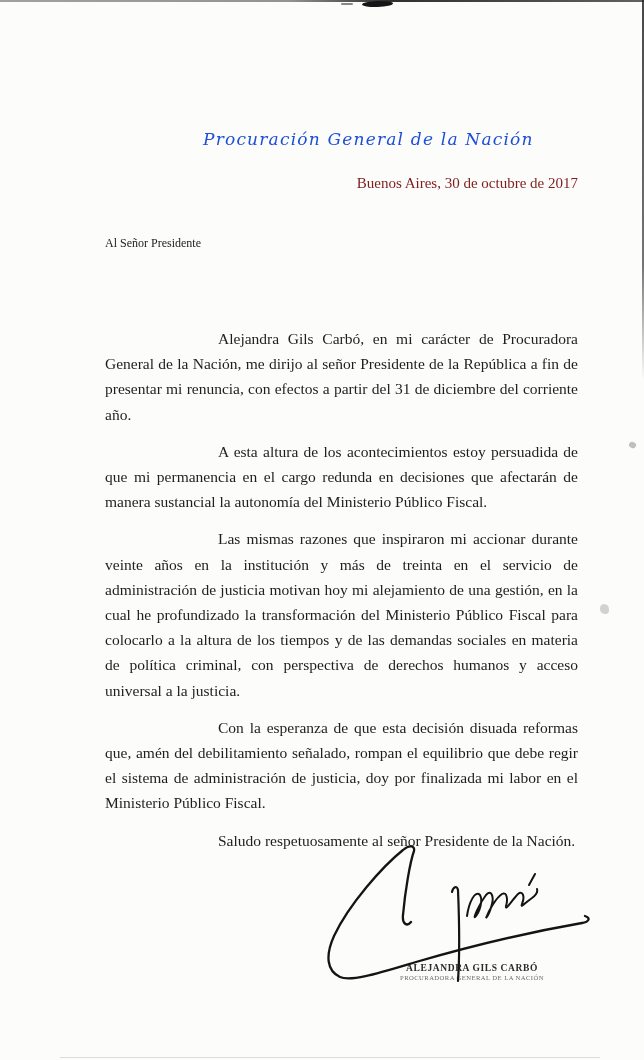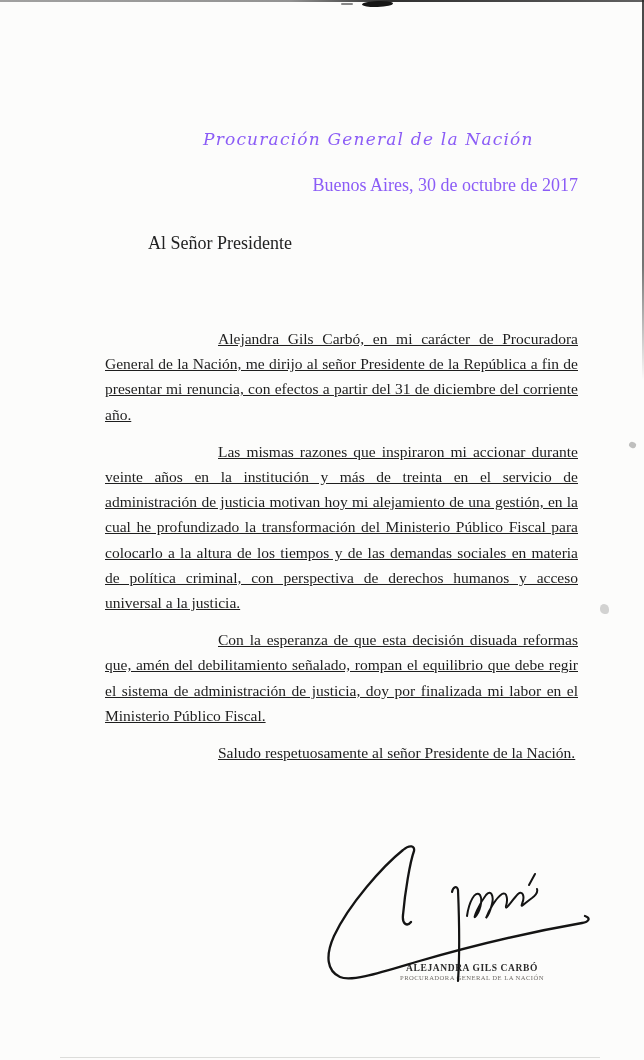--- a/index.html
+++ b/index.html
@@ -46,33 +46,33 @@
   }
   .scan-bottom-line {
     position:absolute; left:60px; bottom:2px; width:540px; height:1px;
     background:#dcdcda;
   }
   
   .letterhead {
     position:absolute; left:203px; top:129px;
     font-family:"DejaVu Serif", serif;
     font-style:italic; font-size:17px; letter-spacing:1.2px;
-    color:#8b5cf6;
+    color:#1d4ed8;
   }
   .dateline {
     position:absolute; right:66px; top:175px;
-    font-size:18px; color:#8b5cf6;
+    font-size:15px; color:#7f1d1d;
   }
   .recipient {
     position:absolute; left:105px; top:230px;
-    font-size:18px; line-height:27px; color:#222;margin-left:43px;
+    font-size:12px; line-height:27px; color:#222;
   }
   .body-text {
     position:absolute; left:105px; top:326px; width:473px;
-    font-size:15.5px; color:#1e1e1e;text-decoration:underline;
+    font-size:15.5px; color:#1e1e1e;
   }
   .body-text p {
     margin:0 0 12px 0;
     text-indent:113px;
     text-align:justify;
     line-height:25.2px;
   }
   .body-text p.closing { text-align:left; }
   
   .signature-svg {
@@ -108,20 +108,21 @@
   <div class="letterhead">Procuración General de la Nación</div>
 
   <div class="dateline">Buenos Aires, 30 de octubre de 2017</div>
 
   <div class="recipient">
     <div>Al Señor Presidente</div>
   </div>
 
   <div class="body-text">
     <p>Alejandra Gils Carbó, en mi carácter de Procuradora General de la Nación, me dirijo al señor Presidente de la República a fin de presentar mi renuncia, con efectos a partir del 31 de diciembre del corriente año.</p>
+    <p>A esta altura de los acontecimientos estoy persuadida de que mi permanencia en el cargo redunda en decisiones que afectarán de manera sustancial la autonomía del Ministerio Público Fiscal.</p>
     <p>Las mismas razones que inspiraron mi accionar durante veinte años en la institución y más de treinta en el servicio de administración de justicia motivan hoy mi alejamiento de una gestión, en la cual he profundizado la transformación del Ministerio Público Fiscal para colocarlo a la altura de los tiempos y de las demandas sociales en materia de política criminal, con perspectiva de derechos humanos y acceso universal a la justicia.</p>
     <p>Con la esperanza de que esta decisión disuada reformas que, amén del debilitamiento señalado, rompan el equilibrio que debe regir el sistema de administración de justicia, doy por finalizada mi labor en el Ministerio Público Fiscal.</p>
     <p class="closing">Saludo respetuosamente al señor Presidente de la Nación.</p>
   </div>
 
   <div class="stamp">
     <div class="stamp-name">ALEJANDRA GILS CARBÓ</div>
     <div class="stamp-title">PROCURADORA GENERAL DE LA NACIÓN</div>
   </div>
 

